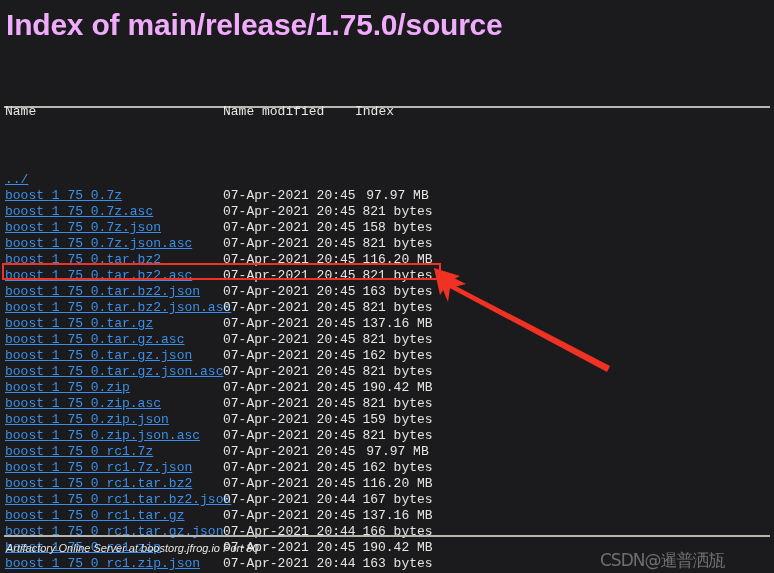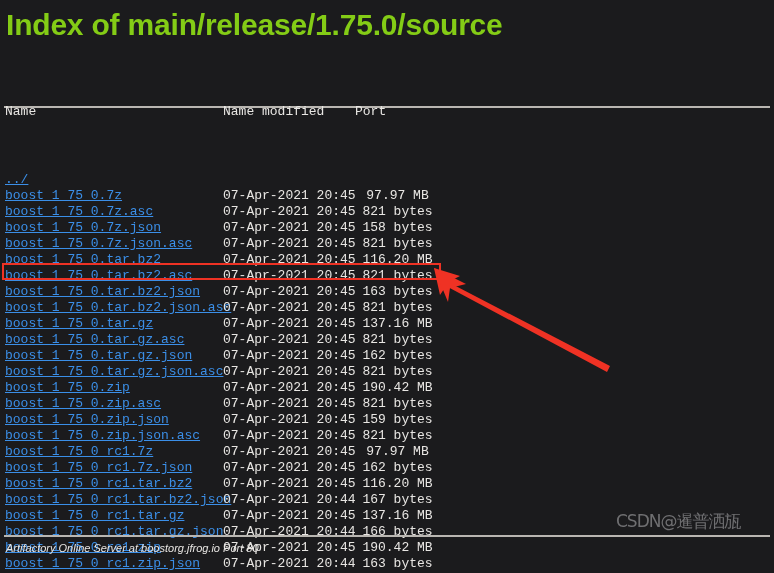--- a/index.html
+++ b/index.html
@@ -17,21 +17,21 @@
   }
 
   
   #page-title {
     position: absolute;
     left: 6px;
     top: 6px;
     font-size: 30px;
     font-weight: bold;
     letter-spacing: -0.2px;
-    color: #84cc16;
+    color: #f0abfc;
     white-space: nowrap;
     line-height: 38px;
     text-align: right;
   }
 
   
   #listing {
     position: absolute;
     left: 0;
     top: 72px;
@@ -91,28 +91,27 @@
     font-size: 11px;
     font-style: italic;
     color: #e8e6e3;
     white-space: nowrap;
   }
 
   
   #watermark {
     position: absolute;
     left: 600px;
-    top: 510px;
+    top: 549px;
     font-size: 17px;
     color: #7e7e80;
     letter-spacing: -1px;
     white-space: nowrap;
     font-family: "DejaVu Sans", sans-serif;
     opacity: 0.85;
-    margin-left: 16px;
   }
 
   
   #annot-box {
     position: absolute;
     left: 2px;
     top: 263px;
     width: 439px;
     height: 17px;
     border: 2px solid #ef3224;
@@ -132,21 +131,21 @@
 <body>
 
 <div id="page-title">Index of main/release/1.75.0/source</div>
 
 <div class="rule" id="rule-top"></div>
 
 <div id="listing">
   <div class="lrow hdr">
     <span class="col-name">Name</span>
     <span class="col-date">Name modified</span>
-    <span class="col-size">Port</span>
+    <span class="col-size">Index</span>
   </div>
 <div class="lrow" style="margin-top: 36px;"><a class="flink col-name" href="#">../</a></div><div class="lrow"><a class="flink col-name" href="#">boost_1_75_0.7z</a><span class="col-date">07-Apr-2021 20:45</span><span class="col-size">97.97 MB</span></div><div class="lrow"><a class="flink col-name" href="#">boost_1_75_0.7z.asc</a><span class="col-date">07-Apr-2021 20:45</span><span class="col-size">821 bytes</span></div><div class="lrow"><a class="flink col-name" href="#">boost_1_75_0.7z.json</a><span class="col-date">07-Apr-2021 20:45</span><span class="col-size">158 bytes</span></div><div class="lrow"><a class="flink col-name" href="#">boost_1_75_0.7z.json.asc</a><span class="col-date">07-Apr-2021 20:45</span><span class="col-size">821 bytes</span></div><div class="lrow"><a class="flink col-name" href="#">boost_1_75_0.tar.bz2</a><span class="col-date">07-Apr-2021 20:45</span><span class="col-size">116.20 MB</span></div><div class="lrow"><a class="flink col-name" href="#">boost_1_75_0.tar.bz2.asc</a><span class="col-date">07-Apr-2021 20:45</span><span class="col-size">821 bytes</span></div><div class="lrow"><a class="flink col-name" href="#">boost_1_75_0.tar.bz2.json</a><span class="col-date">07-Apr-2021 20:45</span><span class="col-size">163 bytes</span></div><div class="lrow"><a class="flink col-name" href="#">boost_1_75_0.tar.bz2.json.asc</a><span class="col-date">07-Apr-2021 20:45</span><span class="col-size">821 bytes</span></div><div class="lrow"><a class="flink col-name" href="#">boost_1_75_0.tar.gz</a><span class="col-date">07-Apr-2021 20:45</span><span class="col-size">137.16 MB</span></div><div class="lrow"><a class="flink col-name" href="#">boost_1_75_0.tar.gz.asc</a><span class="col-date">07-Apr-2021 20:45</span><span class="col-size">821 bytes</span></div><div class="lrow"><a class="flink col-name" href="#">boost_1_75_0.tar.gz.json</a><span class="col-date">07-Apr-2021 20:45</span><span class="col-size">162 bytes</span></div><div class="lrow"><a class="flink col-name" href="#">boost_1_75_0.tar.gz.json.asc</a><span class="col-date">07-Apr-2021 20:45</span><span class="col-size">821 bytes</span></div><div class="lrow"><a class="flink col-name" href="#">boost_1_75_0.zip</a><span class="col-date">07-Apr-2021 20:45</span><span class="col-size">190.42 MB</span></div><div class="lrow"><a class="flink col-name" href="#">boost_1_75_0.zip.asc</a><span class="col-date">07-Apr-2021 20:45</span><span class="col-size">821 bytes</span></div><div class="lrow"><a class="flink col-name" href="#">boost_1_75_0.zip.json</a><span class="col-date">07-Apr-2021 20:45</span><span class="col-size">159 bytes</span></div><div class="lrow"><a class="flink col-name" href="#">boost_1_75_0.zip.json.asc</a><span class="col-date">07-Apr-2021 20:45</span><span class="col-size">821 bytes</span></div><div class="lrow"><a class="flink col-name" href="#">boost_1_75_0_rc1.7z</a><span class="col-date">07-Apr-2021 20:45</span><span class="col-size">97.97 MB</span></div><div class="lrow"><a class="flink col-name" href="#">boost_1_75_0_rc1.7z.json</a><span class="col-date">07-Apr-2021 20:45</span><span class="col-size">162 bytes</span></div><div class="lrow"><a class="flink col-name" href="#">boost_1_75_0_rc1.tar.bz2</a><span class="col-date">07-Apr-2021 20:45</span><span class="col-size">116.20 MB</span></div><div class="lrow"><a class="flink col-name" href="#">boost_1_75_0_rc1.tar.bz2.json</a><span class="col-date">07-Apr-2021 20:44</span><span class="col-size">167 bytes</span></div><div class="lrow"><a class="flink col-name" href="#">boost_1_75_0_rc1.tar.gz</a><span class="col-date">07-Apr-2021 20:45</span><span class="col-size">137.16 MB</span></div><div class="lrow"><a class="flink col-name" href="#">boost_1_75_0_rc1.tar.gz.json</a><span class="col-date">07-Apr-2021 20:44</span><span class="col-size">166 bytes</span></div><div class="lrow"><a class="flink col-name" href="#">boost_1_75_0_rc1.zip</a><span class="col-date">07-Apr-2021 20:45</span><span class="col-size">190.42 MB</span></div><div class="lrow"><a class="flink col-name" href="#">boost_1_75_0_rc1.zip.json</a><span class="col-date">07-Apr-2021 20:44</span><span class="col-size">163 bytes</span></div></div>
 
 <div class="rule" id="rule-bottom"></div>
 
 <div id="footer-text">Artifactory Online Server at boostorg.jfrog.io Port 80</div>
 
 <div id="watermark">CSDN@暹普洒瓬</div>
 
 <div id="annot-box"></div>

